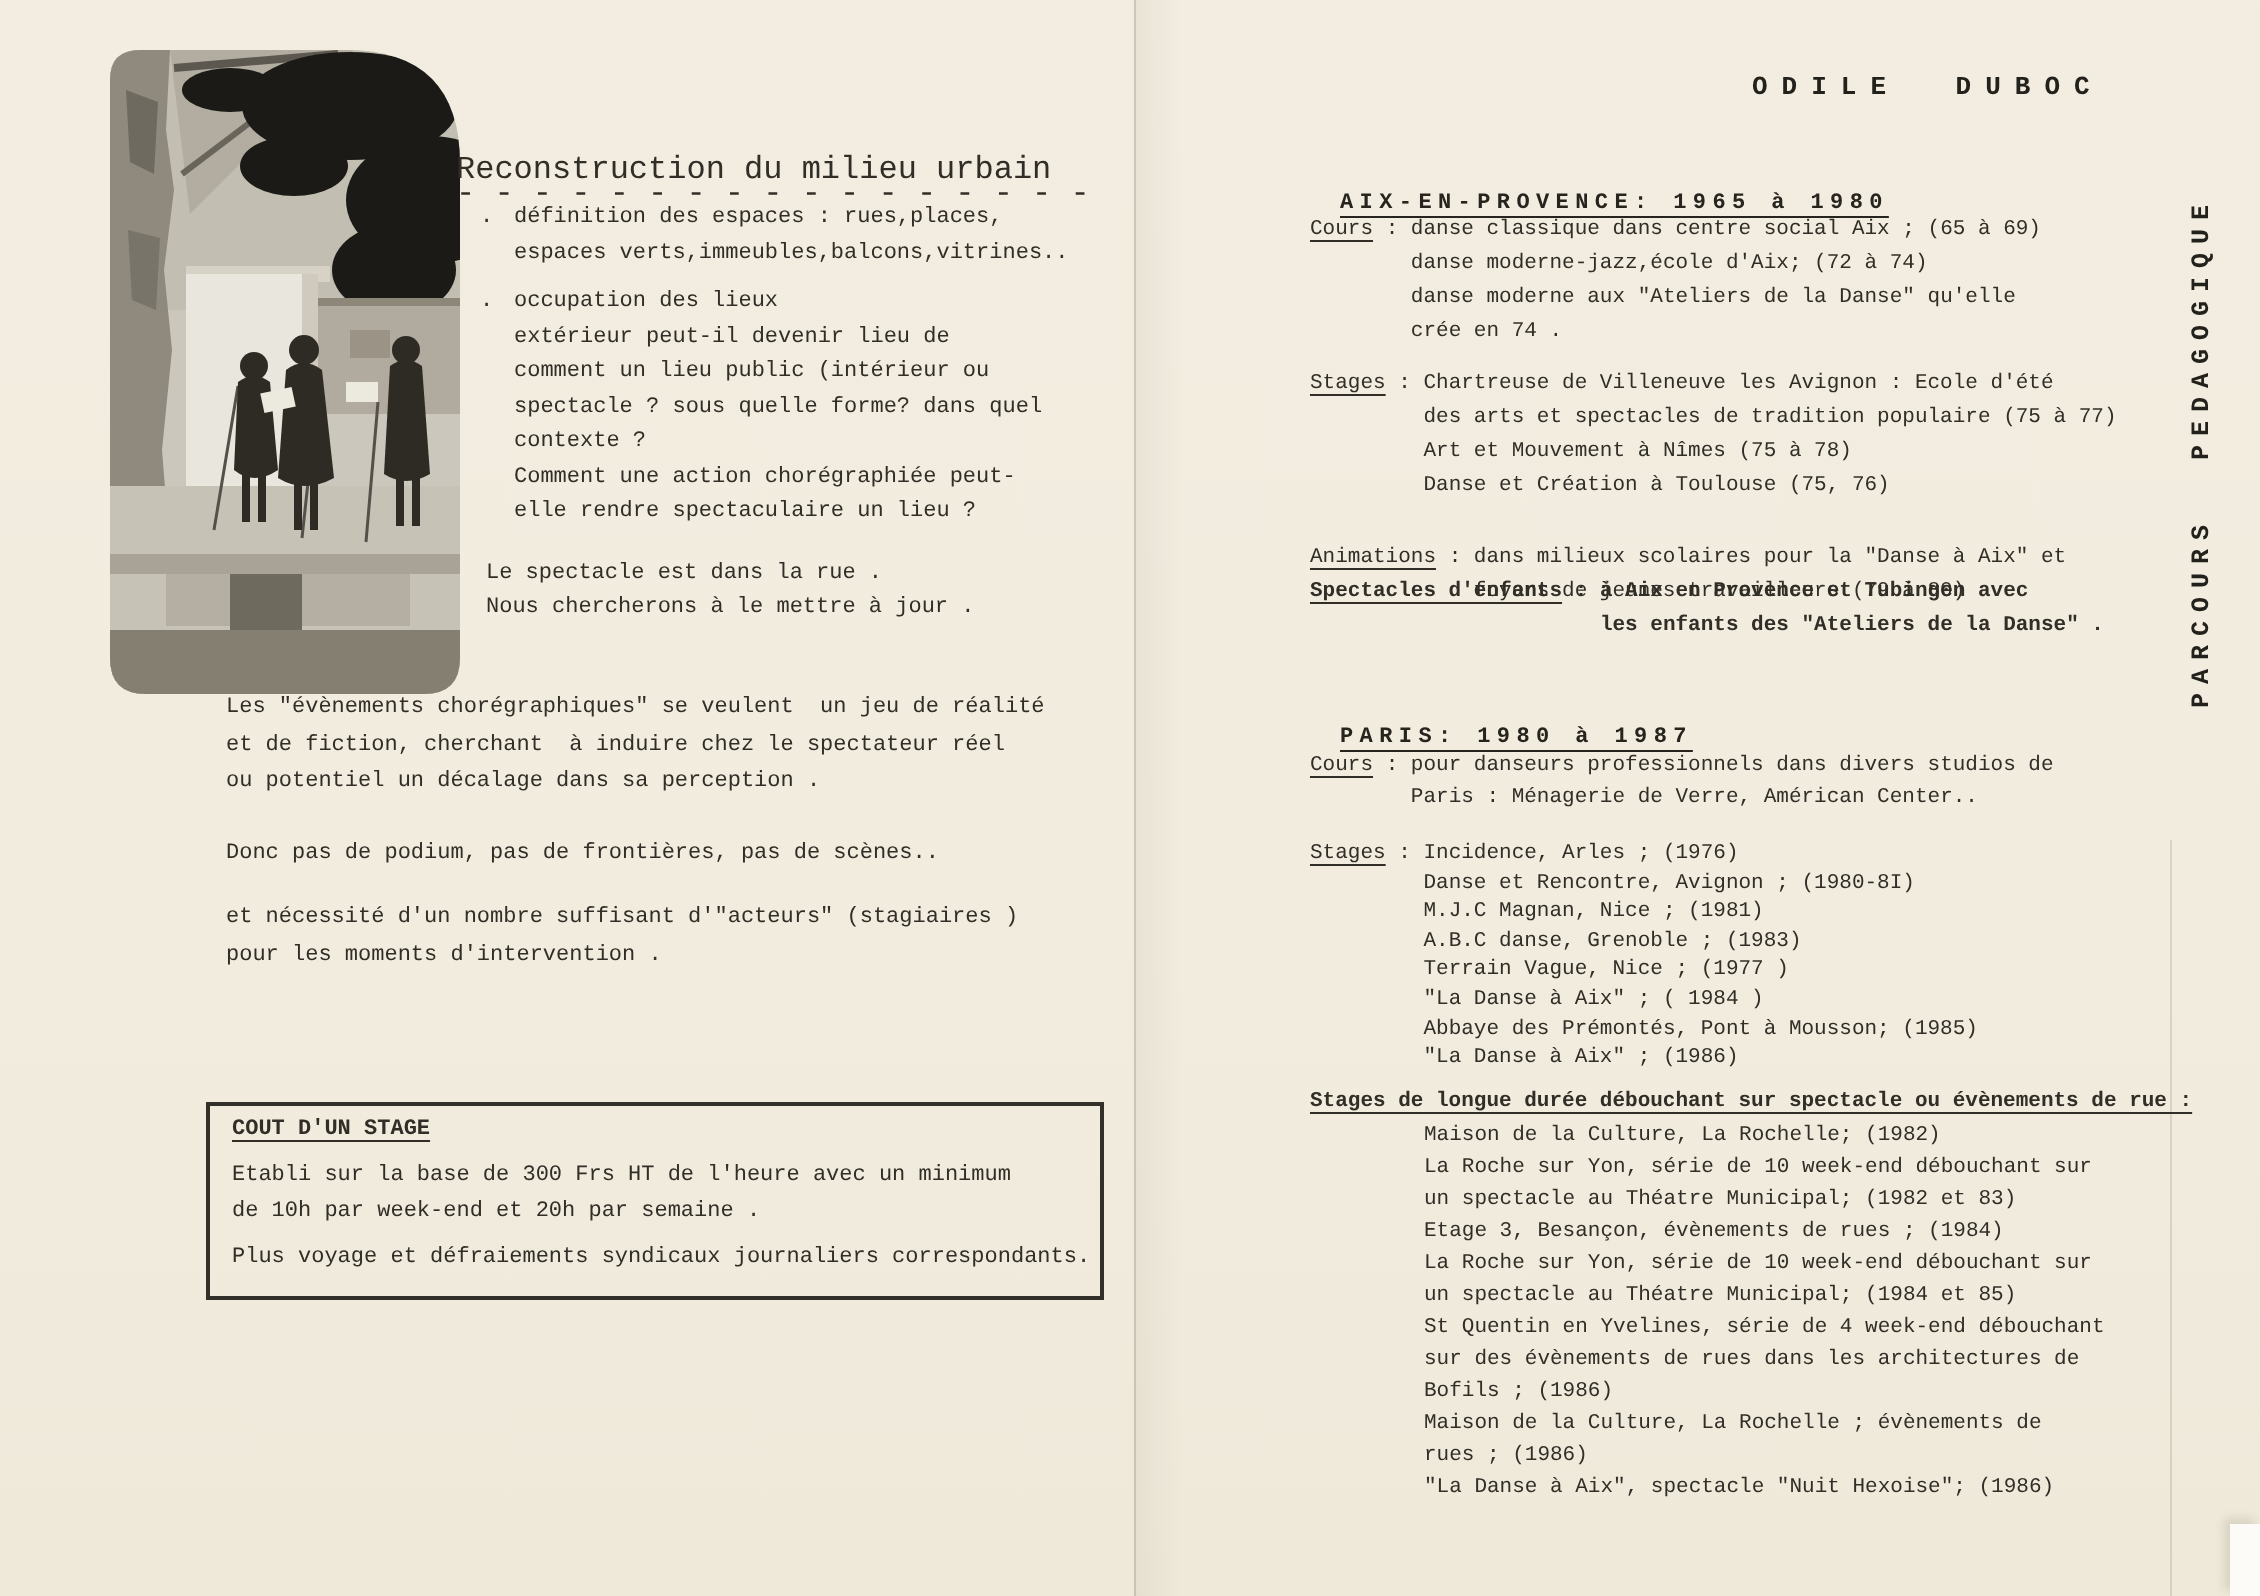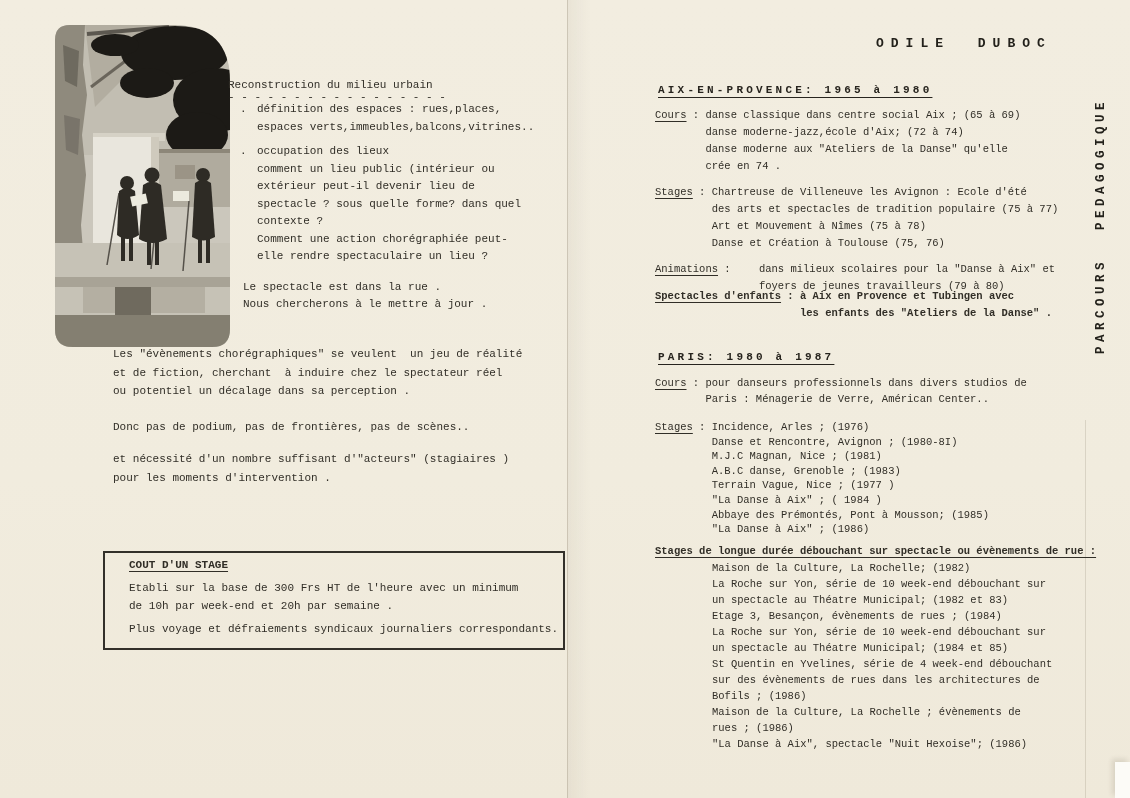--- a/index.html
+++ b/index.html
@@ -15,54 +15,54 @@
   
   .gutter{position:absolute; left:567px; top:0; width:32px; height:798px;
     border-left:1px solid rgba(110,98,75,.28);
     background:linear-gradient(90deg, rgba(60,50,30,.05), rgba(60,50,30,0) 70%);}
   .crease{position:absolute; left:1085px; top:420px; width:1px; height:378px; background:rgba(110,98,75,.18);}
   .corner-under{position:absolute; right:0; bottom:0; width:15px; height:36px;
     background:#fcfbf7; box-shadow:-3px -3px 5px rgba(60,50,30,.12);}
 
   
   .photo{position:absolute; left:55px; top:25px; width:175px; height:322px; margin:0;}
-  .lp-heading{position:absolute; left:228px; top:79px; margin:0; font-size:11px; font-weight:normal; line-height:13px;}
+  .lp-heading{position:absolute; left:228px; top:79px; margin:0; font-size:16px; font-weight:normal; line-height:13px;}
   .lp-heading .dashes{display:block; letter-spacing:0; margin-top:-1px;}
   .lp-bullets{position:absolute; left:240px; top:101px; line-height:17.5px;}
   .bullet{display:flex;}
   .bullet .marker{width:17px; flex:0 0 17px;}
   .bullet.mt{margin-top:7px;}
   .street-note{margin-left:3px; margin-top:13px;}
   .para{position:absolute; left:113px; line-height:18.5px;}
   .p1{top:345px;}
   .p2{top:418px;text-align:right;}
   .p3{top:450px; line-height:19px;}
   .cost-box{position:absolute; left:103px; top:551px; width:424px;
-    border:2px solid #33302a; padding:6px 10px 10px 24px; background:rgba(255,255,255,0.0);}
+    border:2px solid #33302a; padding:6px 10px 10px 11px; background:rgba(255,255,255,0.0);}
   .cb-title{font-weight:bold; margin-bottom:8px;}
   .cb-lines{line-height:18px;}
   .cb-lines .tl:last-child{margin-top:5px;}
 
   
   .page-right{font-size:10.5px;}
   .author{position:absolute; left:876px; top:36px; margin:0; font-size:13px; font-weight:bold;
     letter-spacing:7px; word-spacing:13px; color:#23211b; white-space:pre;}
   .side-title{position:absolute; left:894px; top:216px; width:420px; height:20px;
     transform:rotate(-90deg); transform-origin:center;
     font-size:12.5px; font-weight:bold; letter-spacing:4.5px; word-spacing:16px;
     text-align:center; color:#23211b; white-space:pre;}
-  .sec-heading{position:absolute; left:655px; margin:3px; font-size:11px; font-weight:bold;
+  .sec-heading{position:absolute; left:655px; margin:15px; font-size:11px; font-weight:bold;
     letter-spacing:3.2px; color:#27241e; text-decoration:underline; text-underline-offset:3.5px;}
   .aix-h{top:81px;}
   .paris-h{top:348px;text-align:right;}
   .entry{position:absolute; left:655px; display:flex; line-height:17px; font-size:10.5px;}
   .entry .lbl{white-space:pre; flex:0 0 auto;}
   .e-aix-cours{top:107px;}
   .e-aix-stages{top:184px;}
-  .e-aix-anim{top:261px;gap:22px;}
+  .e-aix-anim{top:271px;}
   .e-aix-spect{top:288px;font-weight:bold;}
   .e-paris-cours{top:375px; line-height:16px;}
   .e-paris-stages{top:420px; line-height:14.6px;}
   .longue{position:absolute; left:655px; top:543px; font-size:10.5px; line-height:16px;}
   .longue-h{font-weight:bold;}
   .longue-lines{padding-left:57px; margin-top:1px;}
 </style>
 </head>
 <body>
 
@@ -143,22 +143,22 @@
         <span class="marker">.</span>
         <div class="lines">
             <div class="tl">définition des espaces : rues,places,</div>
             <div class="tl">espaces verts,immeubles,balcons,vitrines..</div>
           </div>
       </div>
       <div class="bullet mt">
         <span class="marker">.</span>
         <div class="lines">
             <div class="tl">occupation des lieux</div>
+            <div class="tl">extérieur peut-il devenir lieu de</div>
             <div class="tl">comment un lieu public (intérieur ou</div>
-            <div class="tl">extérieur peut-il devenir lieu de</div>
             <div class="tl">spectacle ? sous quelle forme? dans quel</div>
             <div class="tl">contexte ?</div>
             <div class="tl">Comment une action chorégraphiée peut-</div>
             <div class="tl">elle rendre spectaculaire un lieu ?</div>
           </div>
       </div>
       <div class="street-note lines">
           <div class="tl">Le spectacle est dans la rue .</div>
           <div class="tl">Nous chercherons à le mettre à jour .</div>
         </div>

